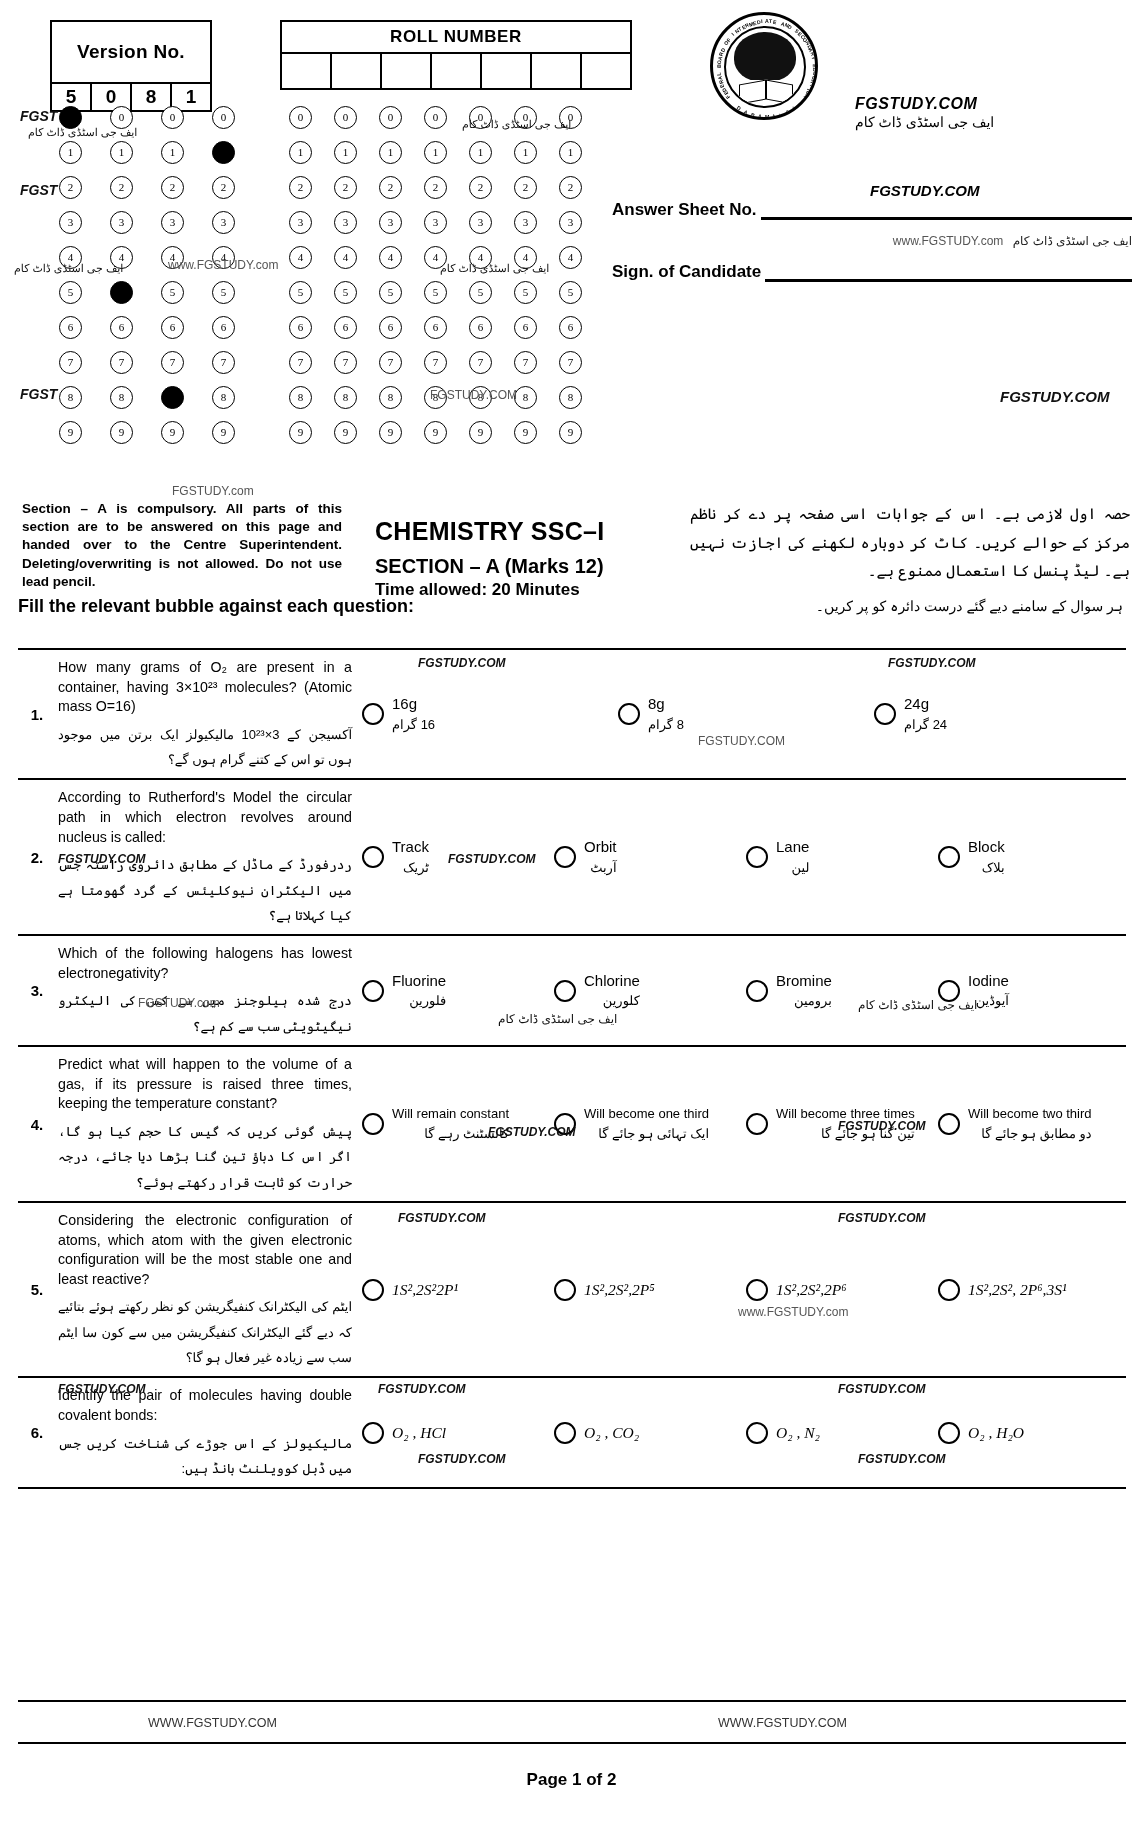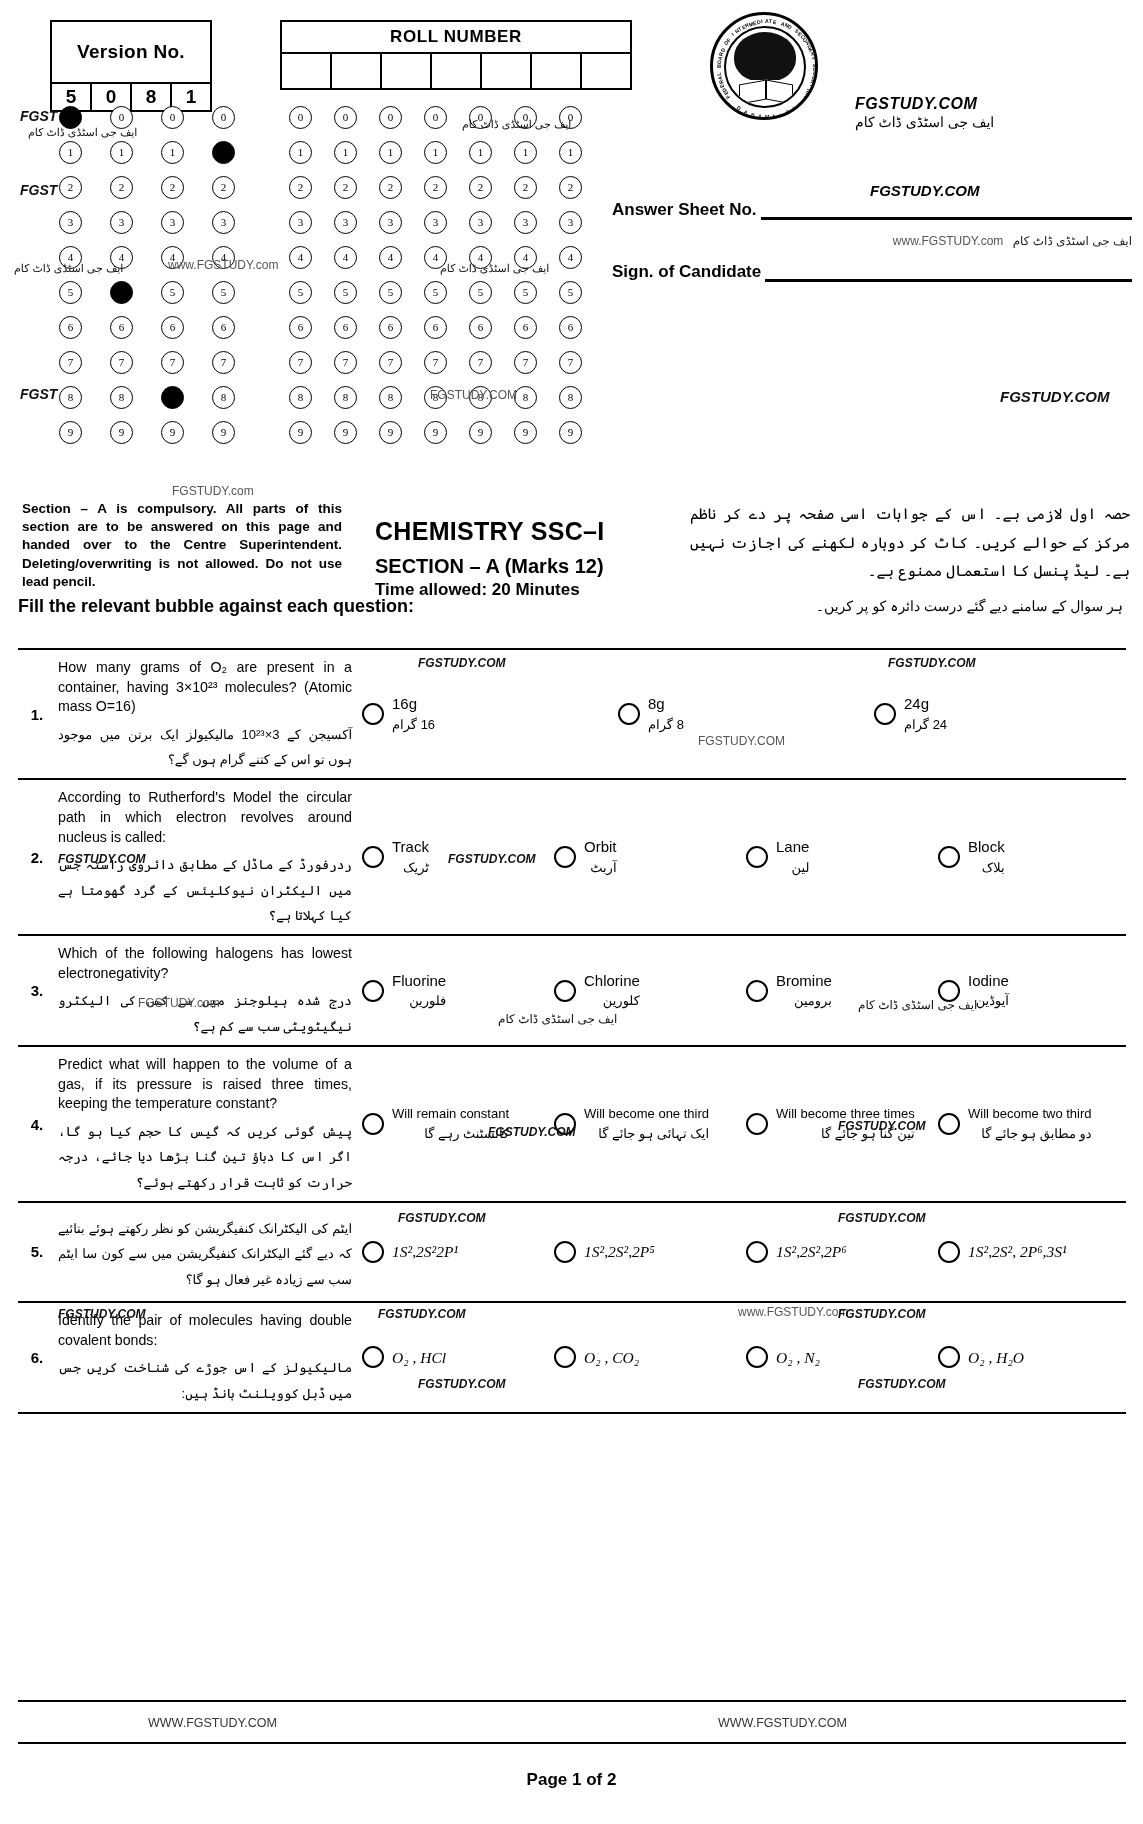--- a/index.html
+++ b/index.html
@@ -602,20 +602,21 @@
             <div class="ur">دو مطابق ہو جائے گا</div>
           </div>
         </div>
       </div>
       <div class="wm wm-b" style="left: 470px; top: 78px; font-size: 12px;">FGSTUDY.COM</div>
       <div class="wm wm-b" style="left: 820px; top: 72px; font-size: 12px;">FGSTUDY.COM</div>
     </div>
     <div class="qrow">
       <div class="qnum">5.</div>
       <div class="qstem">
+        <div class="stem-en">Considering the electronic configuration of atoms, which atom with the given electronic configuration will be the most stable one and least reactive?</div>
         <div class="stem-ur">ایٹم کی الیکٹرانک کنفیگریشن کو نظر رکھتے ہوئے بتائیے کہ دیے گئے الیکٹرانک کنفیگریشن میں سے کون سا ایٹم سب سے زیادہ غیر فعال ہو گا؟</div>
       </div>
       <div class="opts">
         <div class="opt">
           <div class="obub"></div>
           <div class="otxt">
             <div class="sci">1S²,2S²2P¹</div>
           </div>
         </div>
         <div class="opt">

